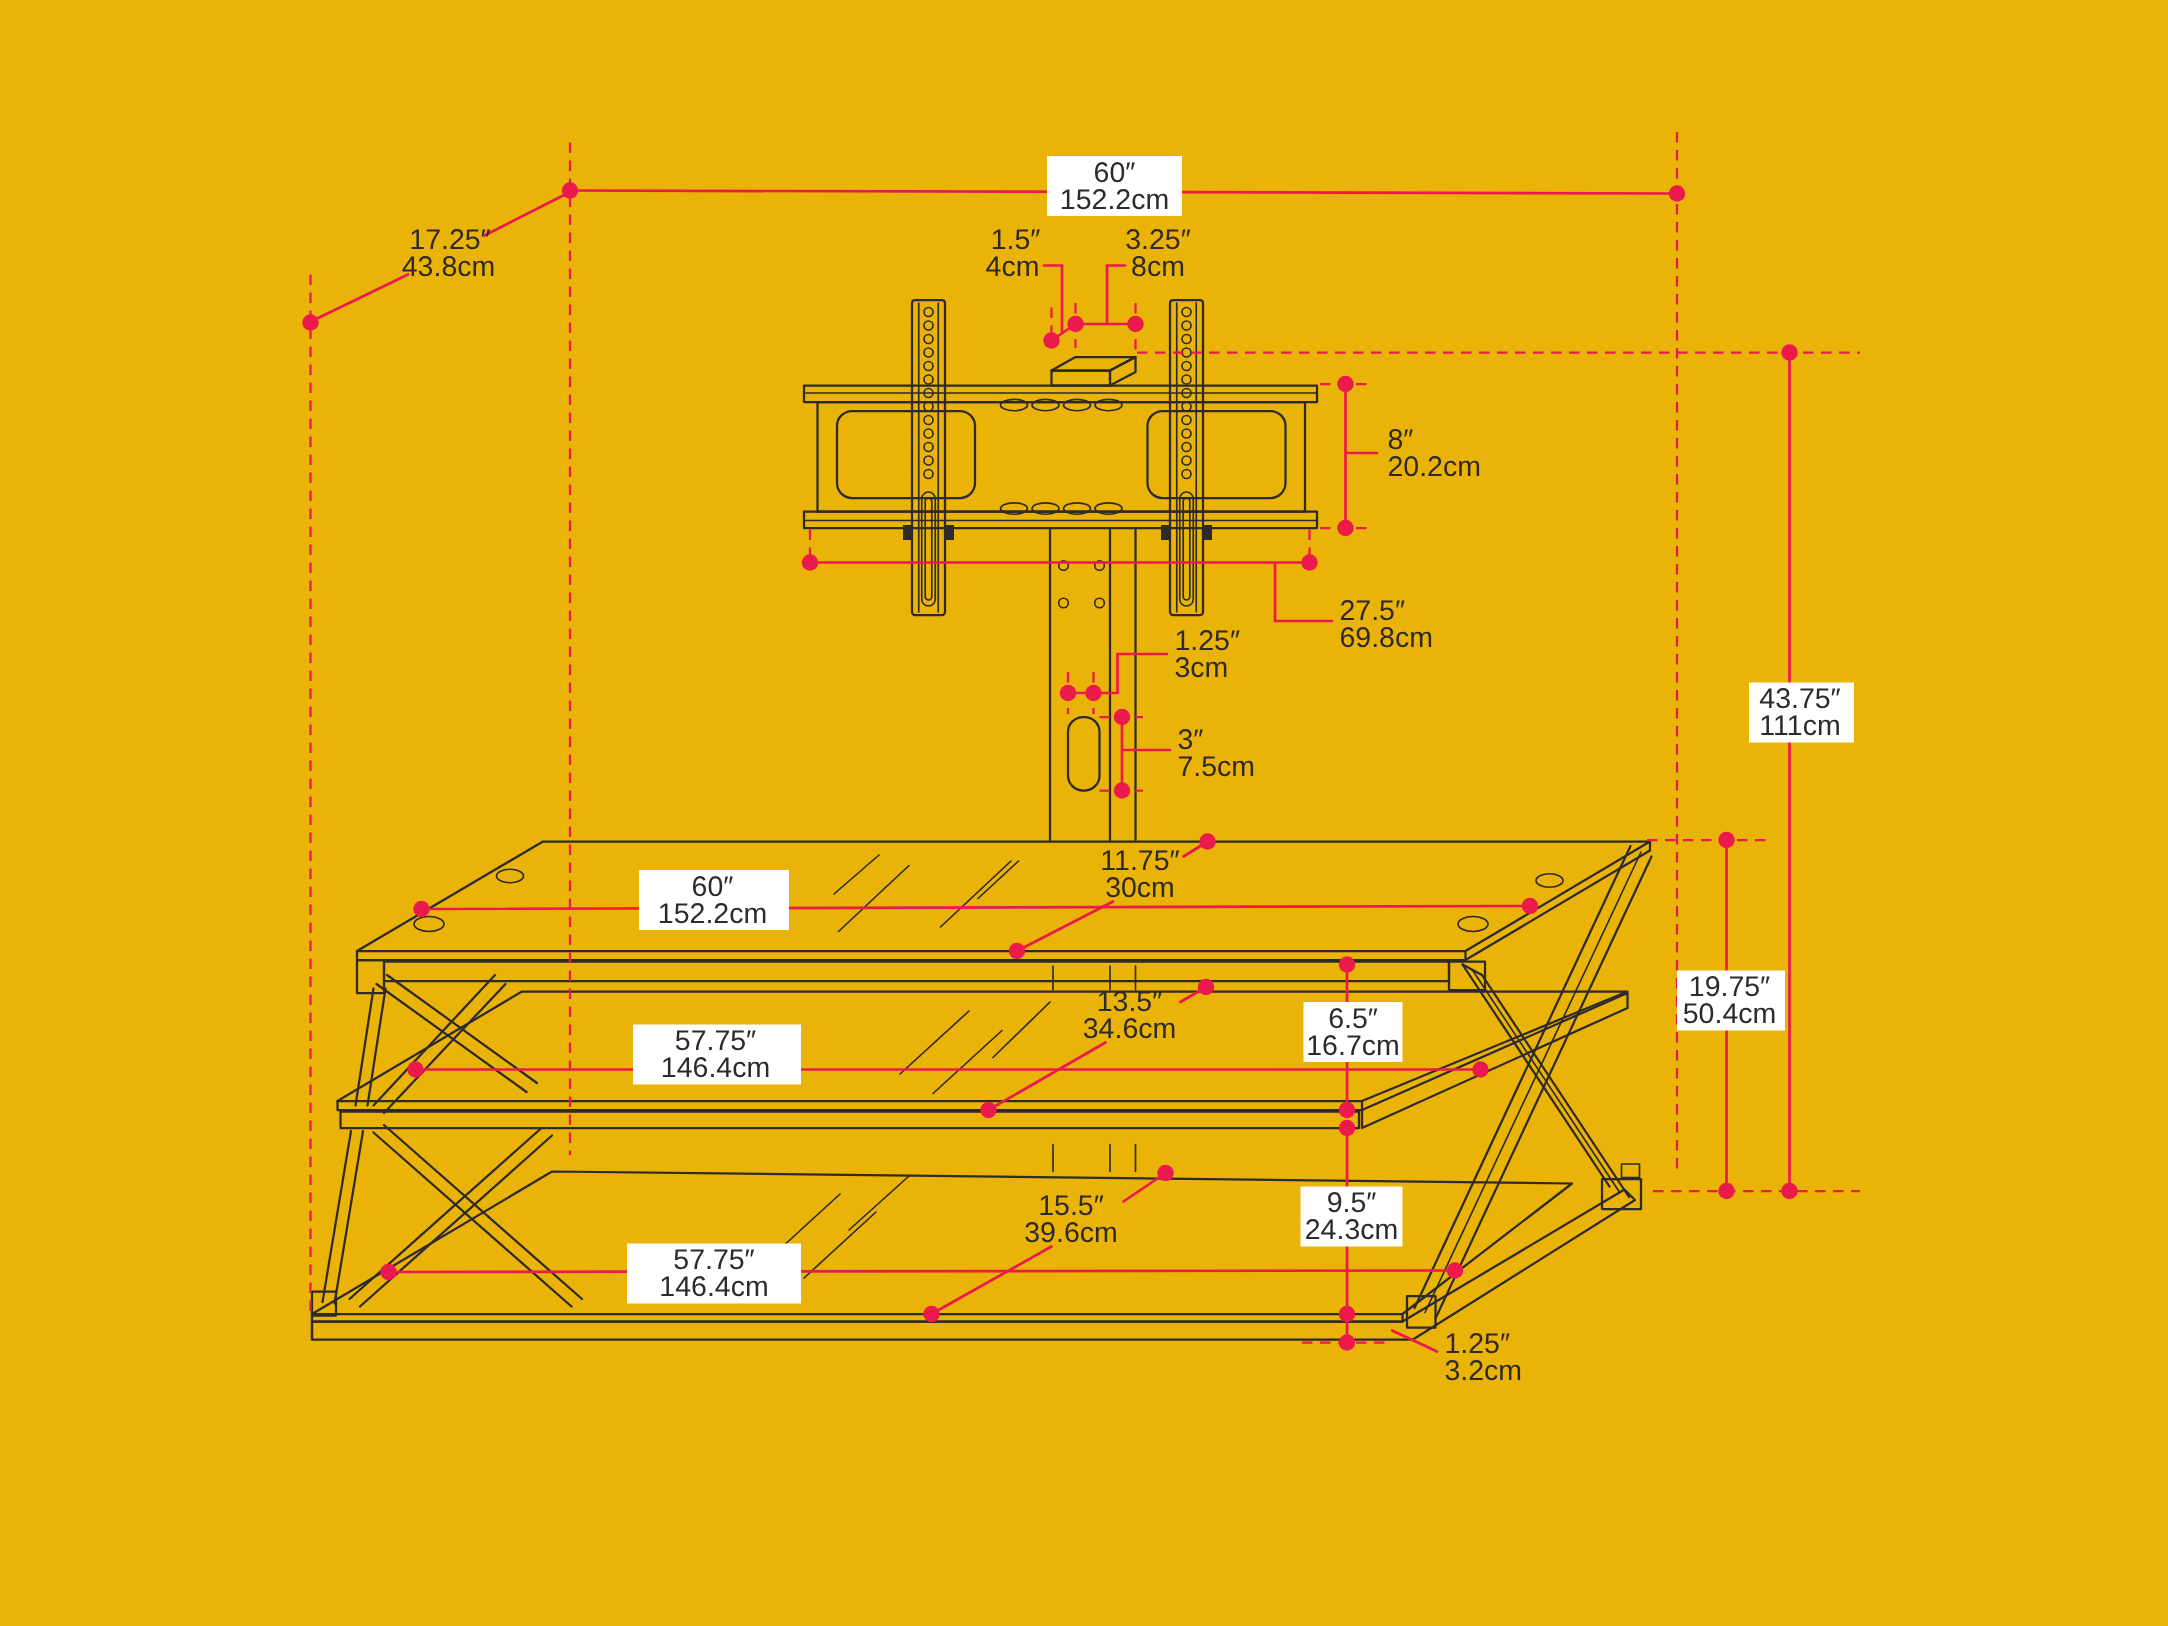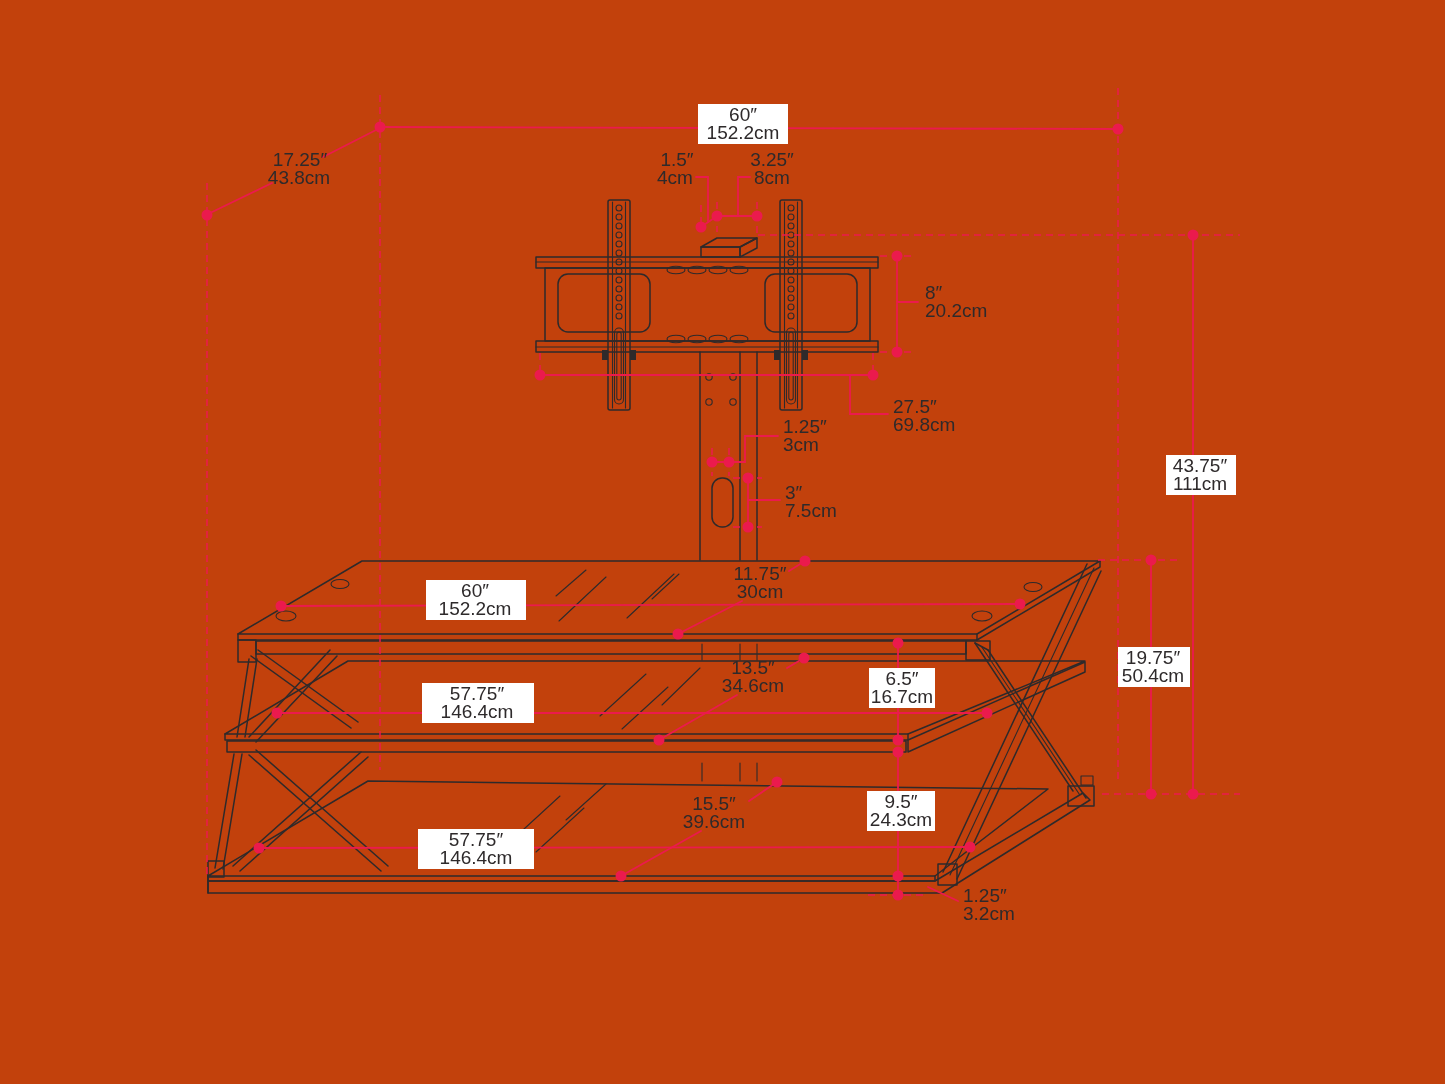--- a/index.html
+++ b/index.html
@@ -1,16 +1,16 @@
 <!DOCTYPE html>
 <html><head>
 <meta charset="utf-8">
 <style>
   html,body{margin:0;padding:0;background:#ffffff;}
-  .stage{position:relative;width:1445px;height:1084px;background:#c2410c;overflow:hidden;}
+  .stage{position:relative;width:1445px;height:1084px;background:#eab308;overflow:hidden;}
   svg{display:block;}
   .dim-label{font-family:"Liberation Sans",sans-serif;font-size:19px;fill:#2e2a2b;}
   .blk{stroke:#2e2a2b;fill:none;stroke-width:1.5;stroke-linejoin:round;stroke-linecap:round;}
   .blk-thin{stroke:#2e2a2b;fill:none;stroke-width:1.1;stroke-linejoin:round;stroke-linecap:round;}
   .blk-fill{fill:#2e2a2b;stroke:none;}
   .red{stroke:#eb1a4d;fill:none;stroke-width:1.8;stroke-linecap:round;}
   .red-dash{stroke:#eb1a4d;fill:none;stroke-width:1.5;stroke-dasharray:7 5;stroke-linecap:butt;}
   .dot{fill:#eb1a4d;stroke:none;}
   .lbl-bg{fill:#ffffff;stroke:none;}
 </style>

